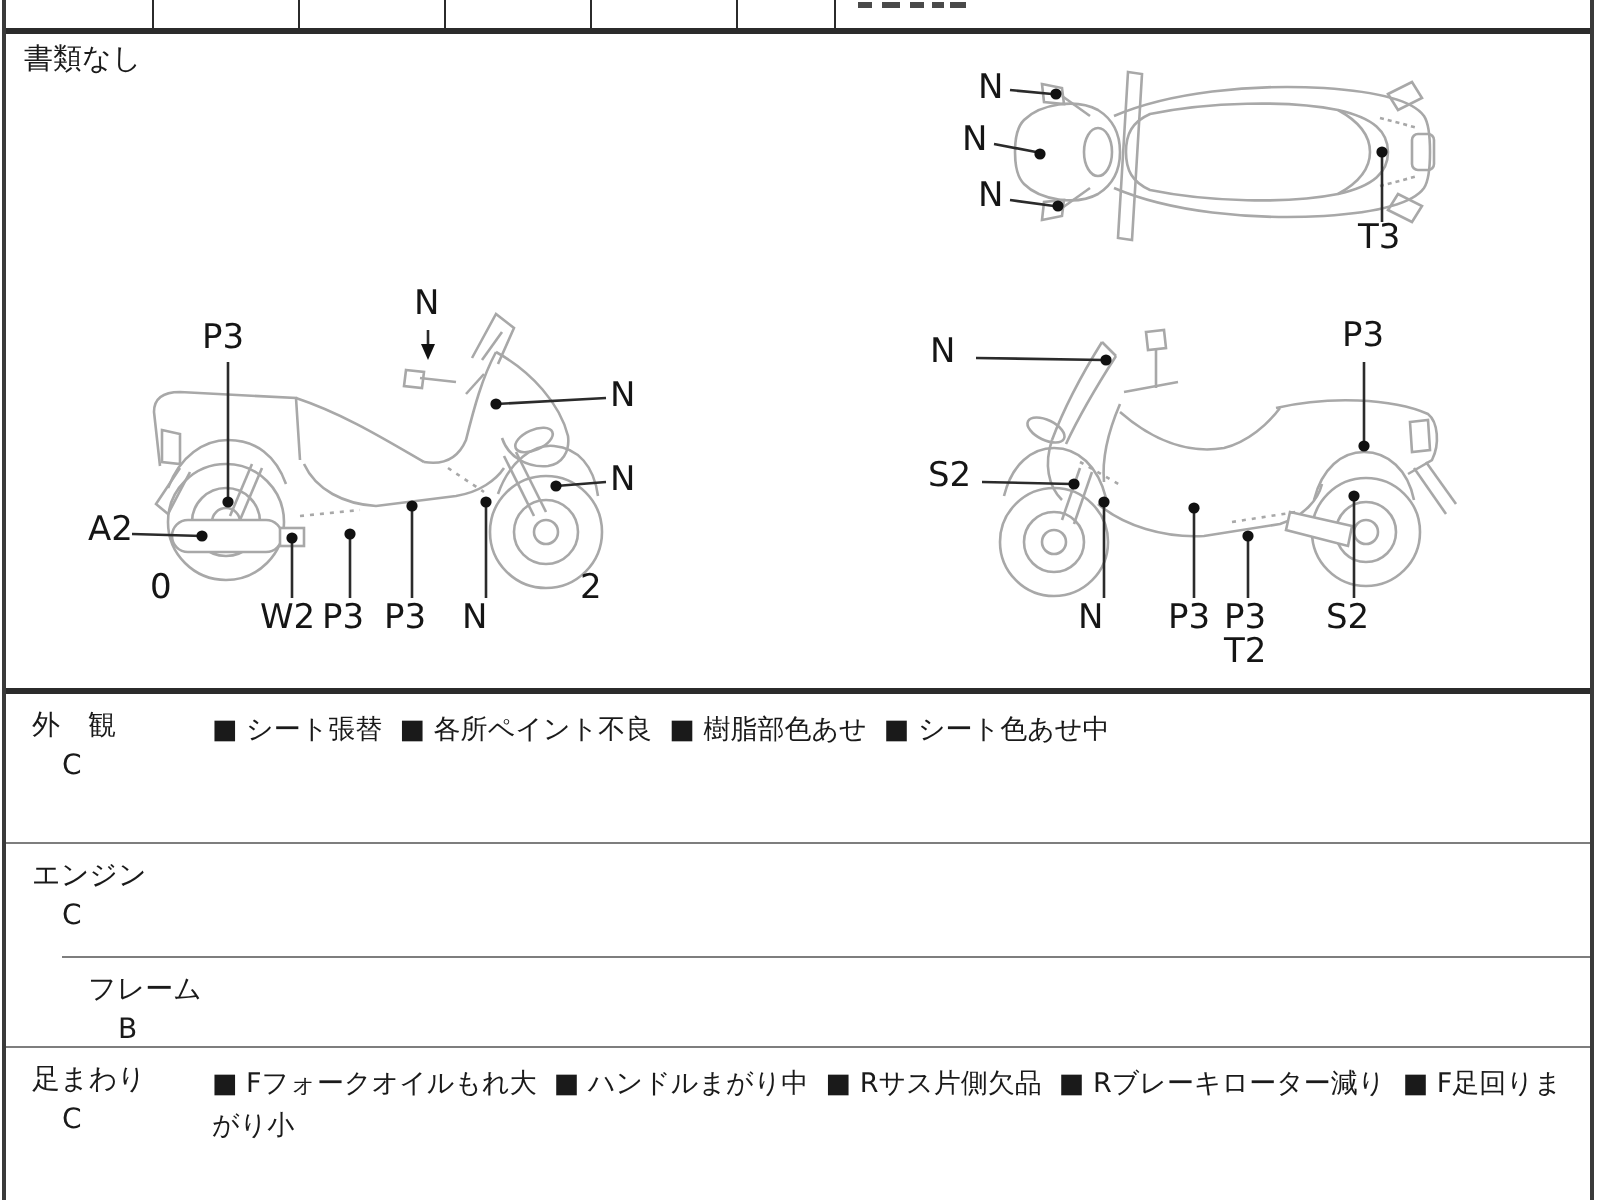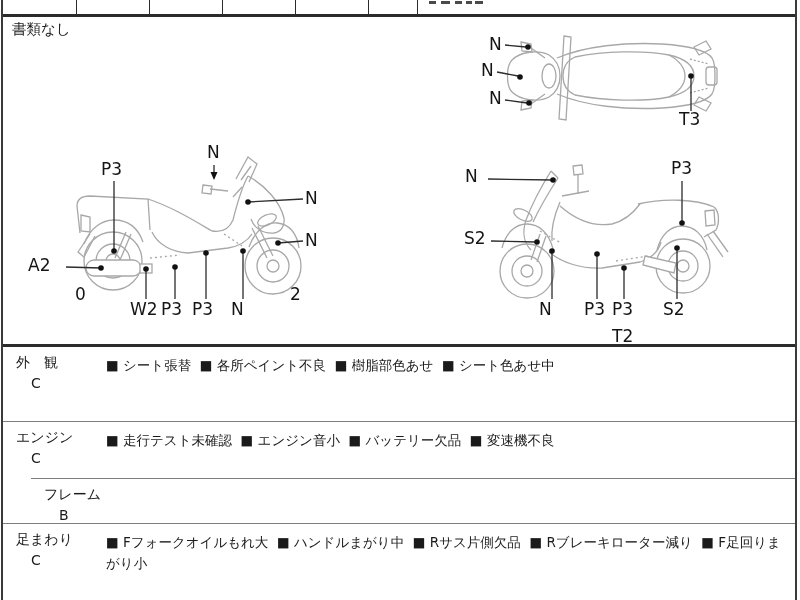--- a/index.html
+++ b/index.html
@@ -55,21 +55,20 @@
     <div class="insp">
   <div class="insp-row r0">
     <div class="sec">外　観</div>
     <div class="grade">C</div>
     <div class="comments">■ シート張替  ■ 各所ペイント不良  ■ 樹脂部色あせ  ■ シート色あせ中</div>
   </div>
 
   <div class="insp-row r1">
     <div class="sec">エンジン</div>
     <div class="grade">C</div>
-    <div class="comments">■ 走行テスト未確認  ■ エンジン音小  ■ バッテリー欠品  ■ 変速機不良</div>
   </div>
 
   <div class="insp-row r2">
     <div class="sec">フレーム</div>
     <div class="grade">B</div>
   </div>
 
   <div class="insp-row r3">
     <div class="sec">足まわり</div>
     <div class="grade">C</div>
@@ -202,34 +201,34 @@
         <circle cx="529" cy="103" r="2.8" fill="#111" stroke="none"></circle>
       <path d="M691,111 L691,77"></path>
         <circle cx="691" cy="76" r="2.8" fill="#111" stroke="none"></circle>
     </g>
   </svg>
 
   <span class="mk" style="left:101px;top:161px">P3</span>
   <span class="mk" style="left:207px;top:144px">N</span>
   <span class="mk" style="left:305px;top:190px">N</span>
   <span class="mk" style="left:305px;top:232px">N</span>
-  <span class="mk" style="left:28px;top:257px">A2</span>
+  <span class="mk" style="left:44px;top:257px">A2</span>
   <span class="mk" style="left:75px;top:286px">0</span>
   <span class="mk" style="left:130px;top:301px">W2</span>
   <span class="mk" style="left:161px;top:301px">P3</span>
   <span class="mk" style="left:192px;top:301px">P3</span>
   <span class="mk" style="left:231px;top:301px">N</span>
   <span class="mk" style="left:290px;top:286px">2</span>
 
   <span class="mk" style="left:465px;top:168px">N</span>
   <span class="mk" style="left:671px;top:160px">P3</span>
   <span class="mk" style="left:464px;top:230px">S2</span>
   <span class="mk" style="left:539px;top:301px">N</span>
   <span class="mk" style="left:584px;top:301px">P3</span>
   <span class="mk" style="left:612px;top:301px">P3</span>
-  <span class="mk" style="left:612px;top:328px">T2</span>
+  <span class="mk" style="left:612px;top:318px">T2</span>
   <span class="mk" style="left:663px;top:301px">S2</span>
 
   <span class="mk" style="left:489px;top:36px">N</span>
   <span class="mk" style="left:481px;top:62px">N</span>
   <span class="mk" style="left:489px;top:90px">N</span>
   <span class="mk" style="left:679px;top:111px">T3</span>
 </div>
 
 </body></html>

